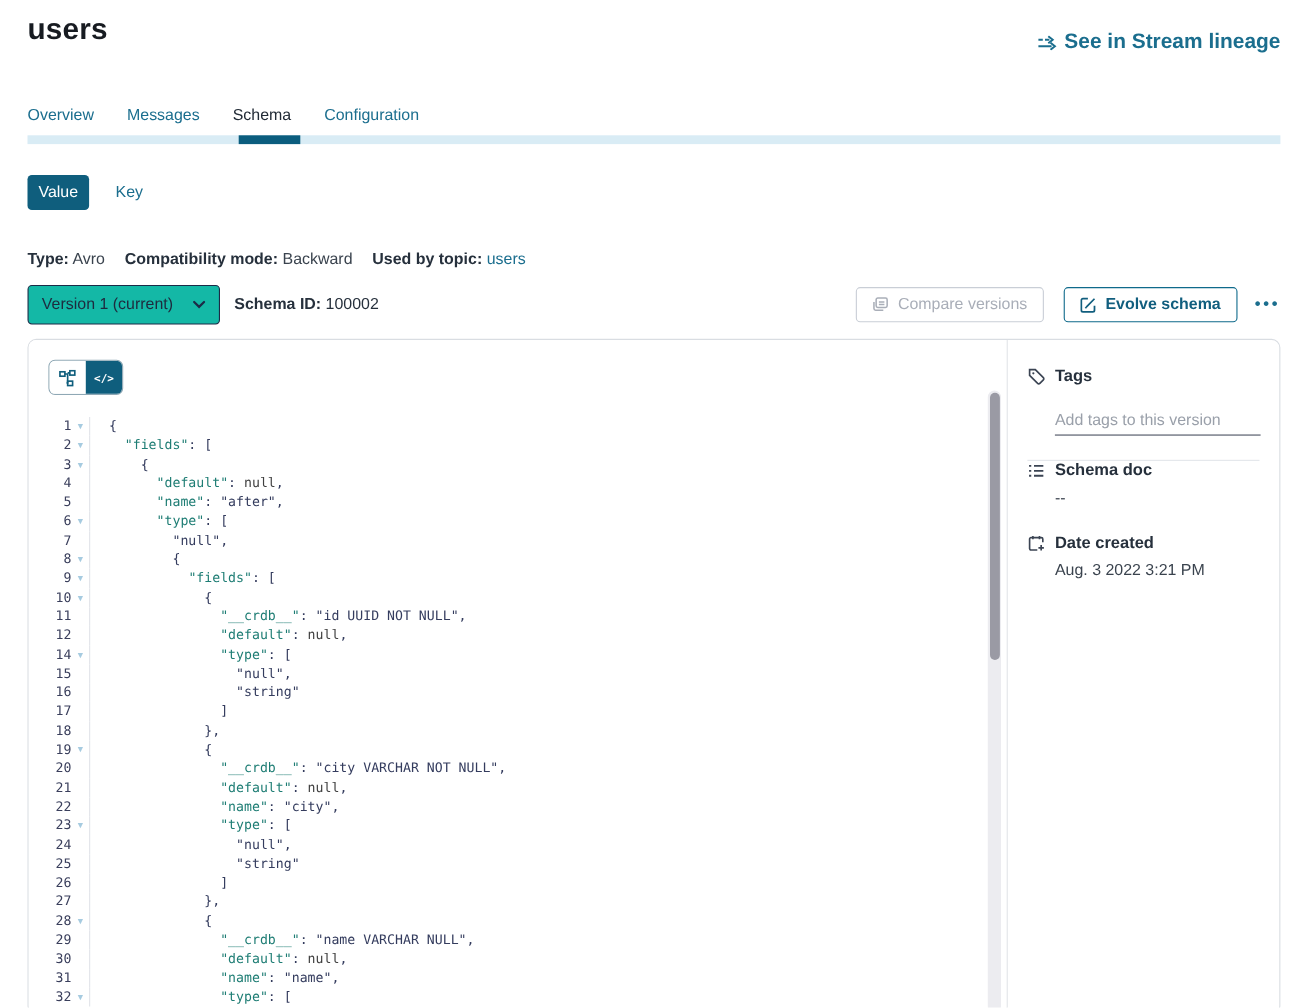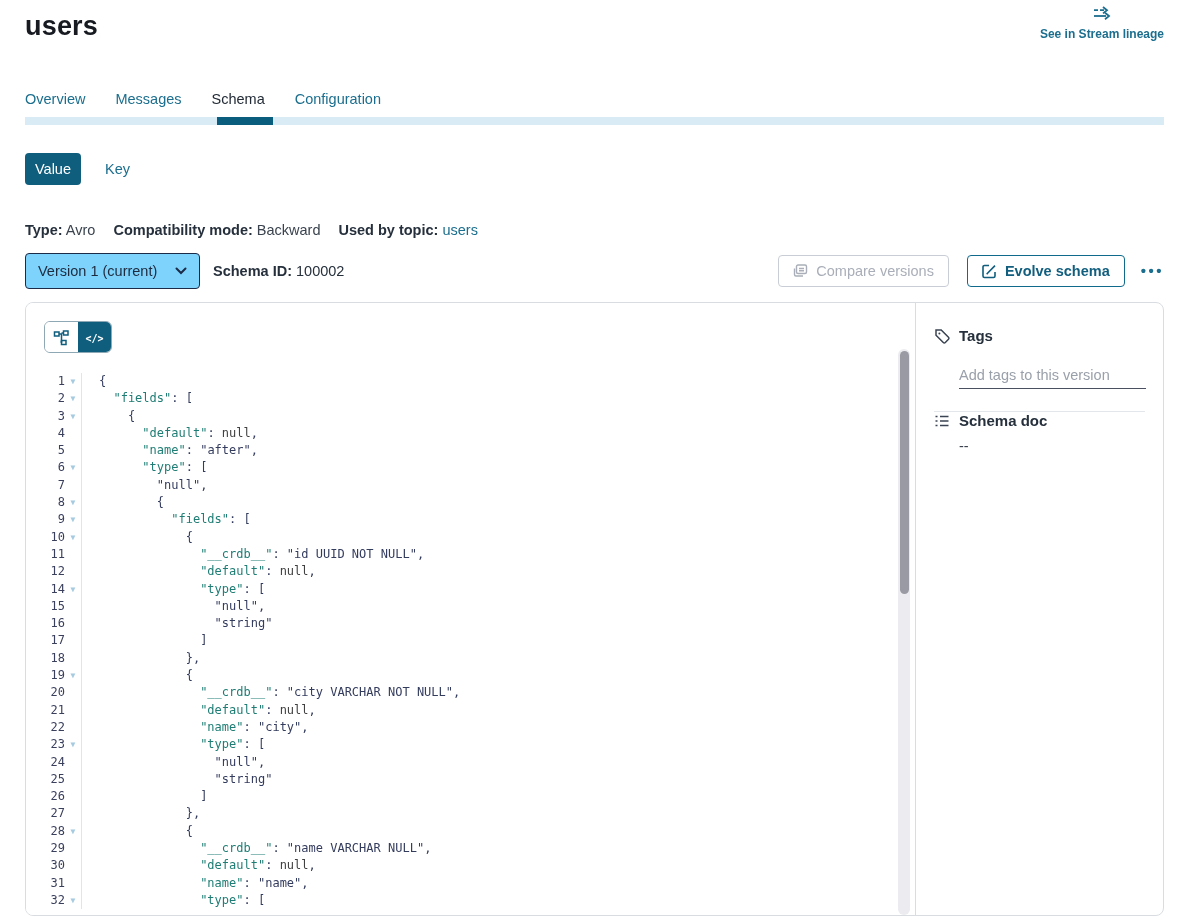--- a/index.html
+++ b/index.html
@@ -3,22 +3,22 @@
 <meta charset="utf-8">
 <style>
   * { box-sizing: border-box; margin: 0; padding: 0; }
   html,body { width:1189px; height:916px; background:#ffffff; overflow:hidden;
     font-family:"Liberation Sans", sans-serif; color:#26303c; }
   .page { padding:0 25px; position:relative; }
 
   
   .header-row { display:flex; justify-content:space-between; align-items:flex-start; }
   h1.title { margin-top:8px; font-size:27px; line-height:36px; font-weight:700; color:#171b21; letter-spacing:.2px; }
-  .lineage-link { margin-top:6px; display:inline-flex; align-items:center; gap:7px;
-    color:#1b6e8e; font-size:12px; font-weight:700; text-decoration:none; cursor:pointer;flex-direction:column; }
+  .lineage-link { margin-top:28px; display:inline-flex; align-items:center; gap:7px;
+    color:#1b6e8e; font-size:19px; font-weight:700; text-decoration:none; cursor:pointer; }
 
   
   .tabs { margin-top:47px; display:flex; gap:30px; font-size:14.5px; height:18px; }
   .tab { color:#1b6e8e; cursor:pointer; font-weight:400; }
   .tab.active { color:#222b36; font-weight:400; }
   .tab-track { margin-top:8px; height:8px; background:#d9ecf5; position:relative; }
   .tab-track .active-seg { position:absolute; left:192px; width:56px; top:0; height:8px; background:#0b5d7e; }
 
   
   .vk-row { margin-top:28px; display:flex; align-items:center; }
@@ -28,21 +28,21 @@
 
   
   .meta-row { margin-top:36px; display:flex; gap:18px; font-size:14.5px; height:18px; align-items:center; }
   .meta-item b { font-weight:700; color:#26303c; }
   .meta-item span { color:#3a434e; }
   .meta-item a { color:#1b6e8e; text-decoration:none; cursor:pointer; }
 
   
   .version-row { margin-top:14px; display:flex; align-items:center; height:36px; }
   .vselect { width:175px; height:36px; border:1.5px solid #1c2b47; border-radius:4px; display:flex;
-    align-items:center; padding:0 12px; font-size:14.5px; color:#1e2a3e; cursor:pointer; background:#7dd3fc; justify-content:space-between; }
+    align-items:center; padding:0 12px; font-size:14.5px; color:#1e2a3e; cursor:pointer; background:#14b8a6; justify-content:space-between; }
   .schema-id { margin-left:13px; font-size:14.5px; }
   .schema-id b { font-weight:700; }
   .spacer { flex:1; }
   .btn { height:32px; border-radius:4px; background:#fff; display:inline-flex; align-items:center; gap:8px;
     padding:0 14px; font-size:14.5px; font-family:inherit; cursor:pointer; }
   .btn-disabled { border:1px solid #c9ced6; color:#a9aeb8; cursor:default; }
   .btn-primary { border:1px solid #0f6a8b; color:#115e7e; font-weight:700; margin-left:18px; }
   .more-btn { margin-left:16px; color:#1b6e8e; font-size:15px; font-weight:700; letter-spacing:2.5px; cursor:pointer; line-height:32px; }
 
   
@@ -244,16 +244,29 @@
           <svg width="16" height="16" viewBox="0 0 16 16" fill="none" stroke="#3b4453" stroke-width="1.6">
             <path d="M1.5 3.5 h2 M6 3.5 h8.5 M1.5 8 h2 M6 8 h8.5 M1.5 12.5 h2 M6 12.5 h8.5"></path>
           </svg>
         </span>
         <div>
           <div class="side-title">Schema doc</div>
           <div class="side-value">--</div>
         </div>
       </div>
 
+      <div class="side-section sec-date">
+        <span class="side-icon">
+          <svg width="16" height="16" viewBox="0 0 16 16" fill="none" stroke="#3b4453" stroke-width="1.5">
+            <path d="M14 7 V4 a1.3 1.3 0 0 0 -1.3 -1.3 H3.3 A1.3 1.3 0 0 0 2 4 v8.7 A1.3 1.3 0 0 0 3.3 14 H9"></path>
+            <path d="M5 1.2 v3 M11 1.2 v3"></path>
+            <path d="M12.5 9.5 v5 M10 12 h5"></path>
+          </svg>
+        </span>
+        <div>
+          <div class="side-title">Date created</div>
+          <div class="side-value">Aug. 3 2022 3:21 PM</div>
+        </div>
+      </div>
 
     </div>
   </div>
 </div>
 
 </body></html>

